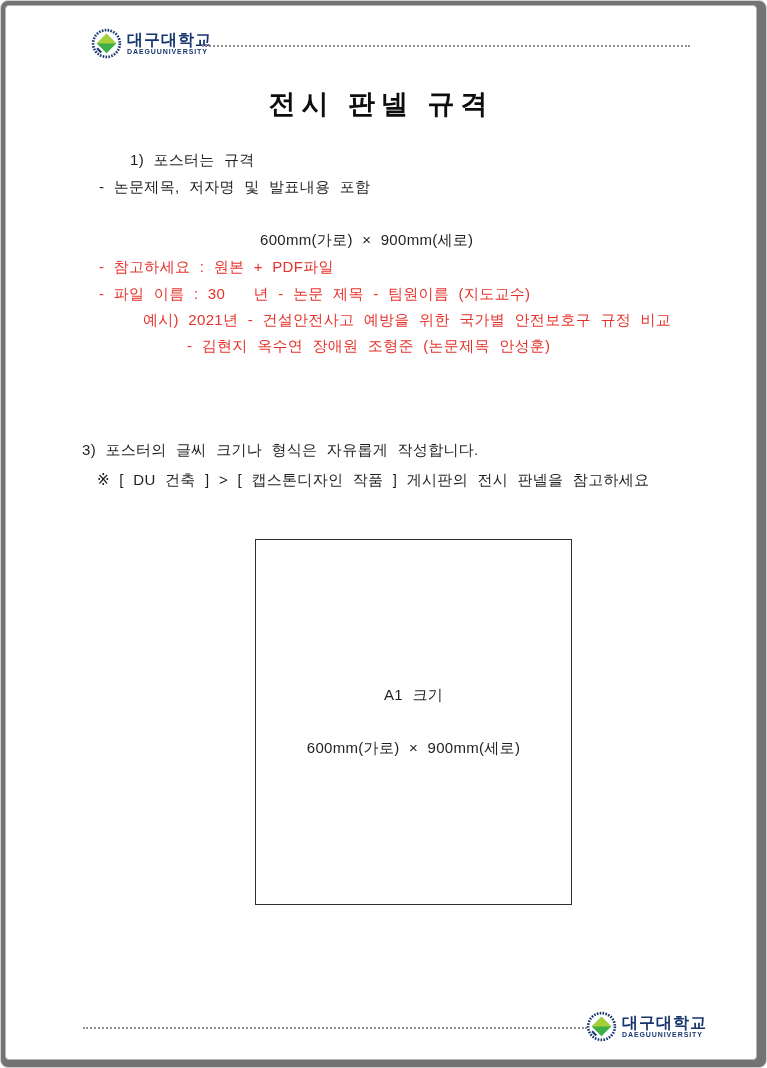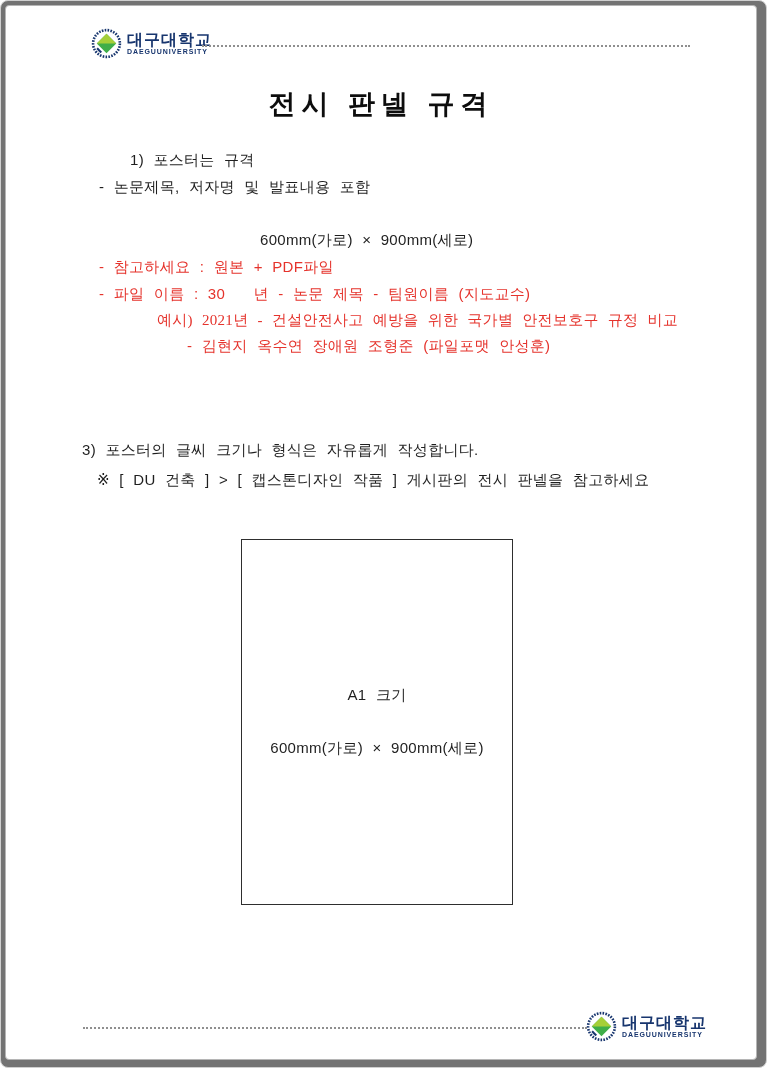--- a/index.html
+++ b/index.html
@@ -30,21 +30,21 @@
   .dia-bl { fill:var(--logo-navy,#17356e); }
   .logo-kr {
     font-size:16px; font-weight:800; letter-spacing:1px;
     color:var(--logo-navy,#17356e); line-height:17px; white-space:pre;
   }
   .logo-en {
     font-size:7px; font-weight:700; letter-spacing:0.9px;
     color:var(--logo-navy,#17356e); line-height:8px; white-space:pre;
   }
   .panel-box {
-    position:absolute; left:235px; top:533px; width:272px; height:366px;
+    position:absolute; left:249px; top:533px; width:317px; height:366px;
     border:1px solid #2e2e2e; background:#fff;
   }
   .panel-box .line { left:0; right:0; text-align:center; }
 </style>
 </head>
 <body>
 
 <div class="frame">
   <div class="page">
 
@@ -64,22 +64,22 @@
     </div>
     <div class="dotted" style="left:196px; top:39px; width:488px;"></div>
 
     <div class="title">전시 판넬 규격</div>
 
     <div class="line" style="left:76px;  top:144px;margin-left:48px;">1) 포스터는 규격</div>
     <div class="line" style="left:93px;  top:171px;">- 논문제목, 저자명 및 발표내용 포함</div>
     <div class="line" style="left:254px; top:224px;">600mm(가로) × 900mm(세로)</div>
     <div class="line red" style="left:93px;  top:251px;">- 참고하세요 : 원본 + PDF파일</div>
     <div class="line red" style="left:93px;  top:278px;">- 파일 이름 : 30   년 - 논문 제목 - 팀원이름 (지도교수)</div>
-    <div class="line red" style="left:151px; top:304px;font-family:Liberation Serif, serif;">예시) 2021년 - 건설안전사고 예방을 위한 국가별 안전보호구 규정 비교</div>
-    <div class="line red" style="left:181px; top:330px;">- 김현지 옥수연 장애원 조형준 (파일포맷 안성훈)</div>
+    <div class="line red" style="left:137px; top:304px;">예시) 2021년 - 건설안전사고 예방을 위한 국가별 안전보호구 규정 비교</div>
+    <div class="line red" style="left:181px; top:330px;">- 김현지 옥수연 장애원 조형준 (논문제목 안성훈)</div>
 
     <div class="line" style="left:76px; top:434px;">3) 포스터의 글씨 크기나 형식은 자유롭게 작성합니다.</div>
     <div class="line" style="left:91px; top:464px;">※ [ DU 건축 ] &gt; [ 캡스톤디자인 작품 ] 게시판의 전시 판넬을 참고하세요</div>
 
     <div class="panel-box">
       <div class="line" style="top:145px;">A1 크기</div>
       <div class="line" style="top:198px;">600mm(가로) × 900mm(세로)</div>
     </div>
 
     <div class="dotted" style="left:77px; top:1021px; width:504px;"></div>

